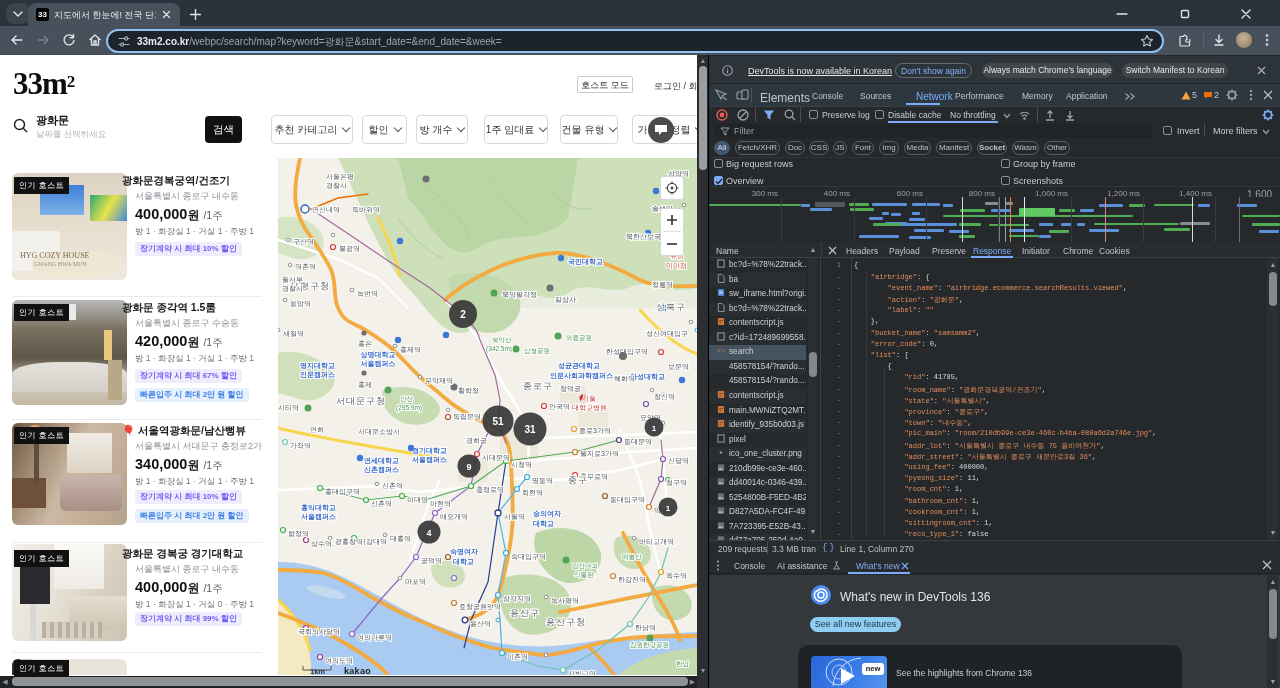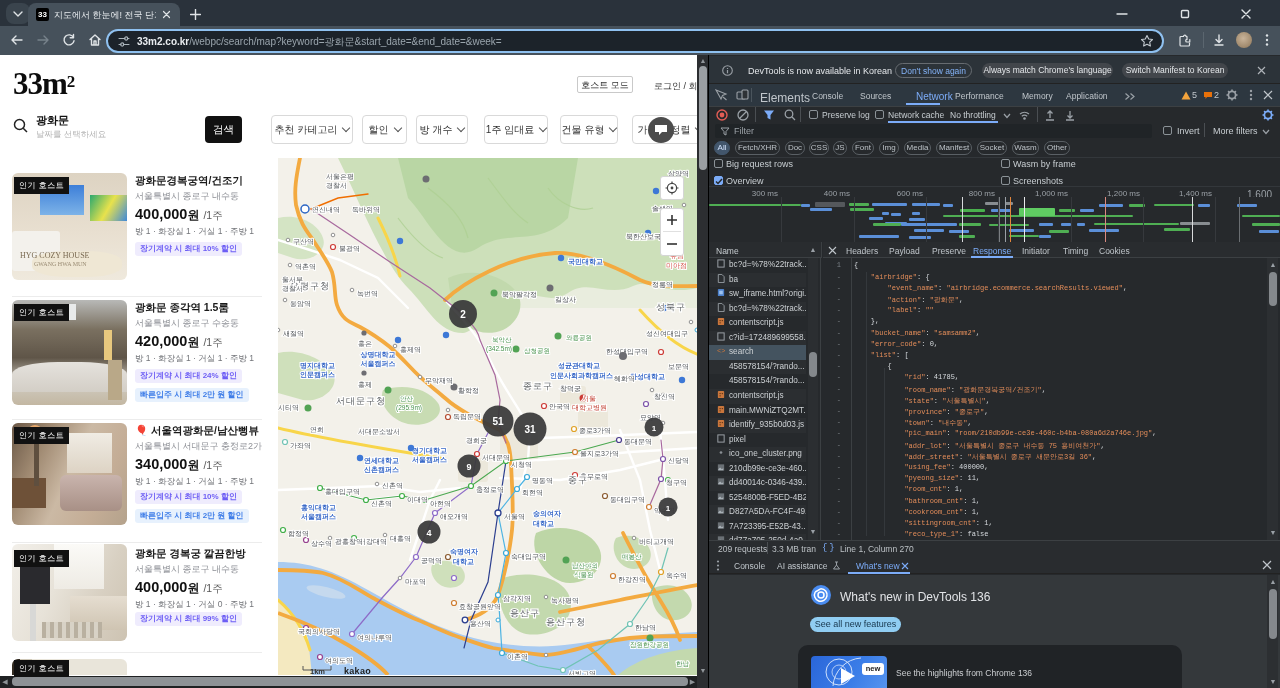--- a/index.html
+++ b/index.html
@@ -4,21 +4,21 @@
 <style>
 html,body{margin:0;padding:0;width:1280px;height:688px;overflow:hidden;background:#fff;font-family:"Liberation Sans",sans-serif;}
 *{box-sizing:border-box;}
 .ab{position:absolute;}
 .ic{stroke:#dfe3e6;stroke-width:1.4;fill:none;stroke-linecap:round;stroke-linejoin:round;}
 .chip{position:absolute;top:141px;height:14px;border:1px solid #5a6065;border-radius:7px;color:#bdc3c8;font-size:8px;line-height:12px;text-align:center;}
 .cb{position:absolute;width:9px;height:9px;border:1.2px solid #8b9297;border-radius:2px;background:transparent;}
 .badge-p{position:absolute;background:#efecfd;color:#6d5ef5;font-size:8px;font-weight:bold;border-radius:3px;padding:3px 5px;line-height:1;}
 .badge-b{position:absolute;background:#e7f1fd;color:#3e7de8;font-size:8px;font-weight:bold;border-radius:3px;padding:3px 5px;line-height:1;}
 .hostb{position:absolute;background:#111;color:#fff;font-size:8px;padding:3px 5px;z-index:3;letter-spacing:0.5px;}
-.ctitle{position:absolute;left:135px;font-size:10.5px;font-weight:bold;color:#1a1a1a;white-space:nowrap;}
+.ctitle{position:absolute;left:122px;font-size:10.5px;font-weight:bold;color:#1a1a1a;white-space:nowrap;}
 .caddr{position:absolute;left:135px;font-size:9px;color:#8e9096;white-space:nowrap;}
 .cprice{position:absolute;left:135px;font-size:14.5px;font-weight:bold;color:#111;white-space:nowrap;}
 .crooms{position:absolute;left:135px;font-size:8.5px;color:#73757a;white-space:nowrap;}
 .sep{position:absolute;left:12px;width:250px;height:1px;background:#ececec;}
 .pill{position:absolute;top:115px;height:29px;border:1px solid #d9d9d9;border-radius:4px;font-size:10px;color:#333;line-height:27px;text-align:center;background:#fff;}
 .pill:after{content:"";display:inline-block;width:5px;height:5px;border-right:1.3px solid #555;border-bottom:1.3px solid #555;transform:rotate(45deg);margin-left:6px;vertical-align:2px;}
 .mlabel{font-size:7px;fill:#4e5256;paint-order:stroke;stroke:#ffffff;stroke-width:2px;font-family:"Liberation Sans",sans-serif;}
 .mblue{font-size:7px;fill:#3b6bc9;paint-order:stroke;stroke:#ffffff;stroke-width:2px;font-weight:bold;font-family:"Liberation Sans",sans-serif;}
 .mdist{font-size:9px;fill:#5c6063;paint-order:stroke;stroke:#ffffff;stroke-width:2.4px;letter-spacing:1px;font-family:"Liberation Sans",sans-serif;}
 .mgr{font-size:6.5px;fill:#49934d;paint-order:stroke;stroke:#ffffff;stroke-width:2px;font-family:"Liberation Sans",sans-serif;}
@@ -133,21 +133,21 @@
 <div class="ab" style="left:12px;top:300px;width:115px;height:105px;border-radius:6px;overflow:hidden;background:linear-gradient(180deg,#b8b9b7 0%,#7a7060 28%,#5f5548 55%,#cfcabf 80%,#c3b7a2 100%);">
  <div class="ab" style="left:28px;top:4px;width:36px;height:16px;background:#e8eaea;"></div>
  <div class="ab" style="left:0;top:62px;width:115px;height:30px;background:linear-gradient(180deg,#e5e2dd,#d3cec6);border-radius:40% 40% 0 0;"></div>
  <div class="ab" style="left:92px;top:30px;width:8px;height:30px;background:#e8c87e;"></div>
  <div class="ab" style="left:96px;top:60px;width:14px;height:40px;background:#b9a888;"></div>
 </div>
 <div class="ctitle" style="top:301px;">광화문 종각역 1.5룸</div>
 <div class="caddr" style="top:317px;">서울특별시 종로구 수송동</div>
 <div class="cprice" style="top:333px;">420,000<span style="font-size:12px;">원</span> <span style="font-weight:normal;font-size:10.5px;color:#555;">/1주</span></div>
 <div class="crooms" style="top:353px;">방 1 · 화장실 1 · 거실 1 · 주방 1</div>
-<div class="badge-p" style="left:135px;top:369px;">장기계약 시 최대 24% 할인</div>
+<div class="badge-p" style="left:135px;top:369px;">장기계약 시 최대 67% 할인</div>
 <div class="badge-b" style="left:135px;top:388px;">빠른입주 시 최대 2만 원 할인</div>
 <div class="sep" style="top:419px;"></div>
 <div class="hostb" style="left:14px;top:427px;">인기 호스트</div>
 <div class="ab" style="left:12px;top:423px;width:115px;height:102px;border-radius:6px;overflow:hidden;background:linear-gradient(115deg,#6b5846 0%,#a08a72 25%,#cbb9a4 50%,#c4ad96 75%,#b4a28c 100%);">
  <div class="ab" style="left:55px;top:10px;width:45px;height:40px;background:linear-gradient(180deg,#f0ece4,#ddd3c4);"></div>
  <div class="ab" style="left:48px;top:52px;width:62px;height:36px;background:linear-gradient(180deg,#c9b4ad,#a89086);border-radius:6px;"></div>
  <div class="ab" style="left:0;top:55px;width:34px;height:30px;background:#6e5138;"></div>
  <div class="ab" style="left:22px;top:8px;width:5px;height:55px;background:#5f4f3f;"></div>
  <div class="ab" style="left:16px;top:2px;width:14px;height:12px;background:#e8a86b;border-radius:50%;"></div>
 </div>
@@ -159,21 +159,21 @@
 <div class="badge-b" style="left:135px;top:509px;">빠른입주 시 최대 2만 원 할인</div>
 <div class="sep" style="top:542px;"></div>
 <div class="hostb" style="left:14px;top:550px;">인기 호스트</div>
 <div class="ab" style="left:12px;top:544px;width:115px;height:97px;border-radius:6px;overflow:hidden;background:linear-gradient(115deg,#f2efe9 0%,#e7e2d8 40%,#d8d0c2 70%,#cdc3b2 100%);">
  <div class="ab" style="left:42px;top:0px;width:50px;height:45px;background:linear-gradient(180deg,#fbfaf7,#eeebe4);"></div>
  <div class="ab" style="left:8px;top:12px;width:30px;height:48px;background:#2a2a2e;"></div>
  <div class="ab" style="left:18px;top:60px;width:6px;height:40px;background:#d8d8d6;"></div>
  <div class="ab" style="left:58px;top:52px;width:57px;height:34px;background:linear-gradient(180deg,#e5ddd0,#cfc4b2);"></div>
  <div class="ab" style="left:30px;top:78px;width:60px;height:16px;background:repeating-linear-gradient(90deg,#b9b0a0 0 4px,#d8d2c6 4px 8px);"></div>
 </div>
-<div class="ctitle" style="top:547px;">광화문 경복궁 깔끔한방</div>
+<div class="ctitle" style="top:547px;">광화문 경복궁 경기대학교</div>
 <div class="caddr" style="top:563px;">서울특별시 종로구 내수동</div>
 <div class="cprice" style="top:579px;">400,000<span style="font-size:12px;">원</span> <span style="font-weight:normal;font-size:10.5px;color:#555;">/1주</span></div>
 <div class="crooms" style="top:599px;">방 1 · 화장실 1 · 거실 0 · 주방 1</div>
 <div class="badge-p" style="left:135px;top:612px;">장기계약 시 최대 99% 할인</div>
 <div class="sep" style="top:652px;"></div>
 <div class="hostb" style="left:14px;top:660px;">인기 호스트</div>
 <div class="ab" style="left:12px;top:659px;width:115px;height:16px;border-radius:6px 6px 0 0;overflow:hidden;background:linear-gradient(90deg,#332c22 0 8px,#cfc8b8 8px 20px,#e9e5da 20px 100%);"></div>
 
 <svg class="ab" style="left:278px;top:158px;" width="419" height="517" viewBox="0 0 419 517">
 <rect x="0" y="0" width="419" height="517" fill="#f3f1ea"></rect>
@@ -519,21 +519,21 @@
 <div class="ab" style="left:688px;top:677px;width:9px;height:10px;color:#8d9296;font-size:7px;text-align:center;line-height:10px;">▶</div>
 
 <div class="ab" style="left:708px;top:55px;width:572px;height:633px;background:#26292c;border-left:1px solid #000;"></div>
 <div class="ab" style="left:709px;top:84px;width:571px;height:22px;background:#2d3740;"></div>
 <div class="ab" style="left:751px;top:88px;width:1px;height:14px;background:#4a545c;"></div>
 <div class="ab" style="left:709px;top:56px;width:571px;height:28px;background:#2c3339;border-bottom:1px solid #222;"></div>
 <svg class="ab" style="left:722px;top:65px;" width="11" height="11">
     <circle cx="5.5" cy="5.5" r="4.8" style="fill:none;stroke:#9aa0a6;stroke-width:1.1"></circle>
     <path d="M5.5 5 V8.2 M5.5 3 V4" style="stroke:#9aa0a6;stroke-width:1.2"></path>
   </svg>
-<div class="ab" style="left:748px;top:66px;font-size:9px;color:#e4e7ea;">DevTools is now available in Korean</div>
+<div class="ab" style="left:748px;top:66px;font-size:9px;color:#e4e7ea;text-decoration:underline;">DevTools is now available in Korean</div>
 <div class="ab" style="left:895px;top:63px;width:77px;height:15px;border:1px solid #676c71;border-radius:8px;color:#84b3f8;font-size:8.5px;text-align:center;line-height:14px;">Don't show again</div>
 <div class="ab" style="left:982px;top:63px;width:131px;height:15px;background:#42464b;border-radius:8px;color:#e4e7ea;font-size:8.5px;text-align:center;line-height:15px;">Always match Chrome's language</div>
 <div class="ab" style="left:1122px;top:63px;width:106px;height:15px;background:#42464b;border-radius:8px;color:#e4e7ea;font-size:8.5px;text-align:center;line-height:15px;">Switch Manifest to Korean</div>
 <svg class="ab" style="left:1257px;top:66px;" width="9" height="9">
     <path d="M1 1 L8 8 M8 1 L1 8" style="stroke:#aeb3b8;stroke-width:1.2"></path>
   </svg>
 
 <svg class="ab" style="left:715px;top:89px;" width="13" height="12">
     <path d="M1 1 L6 10 L7.5 6.5 L11 5 Z" style="fill:none;stroke:#9aa0a6;stroke-width:1.1"></path>
     <path d="M8 8 L11.5 11" style="stroke:#9aa0a6;stroke-width:1.1"></path>
@@ -590,21 +590,21 @@
     <path d="M1 1.5 H11 L7.5 6 V10.5 L4.5 9 V6 Z" fill="#7cacf8"></path>
   </svg>
 <svg class="ab" style="left:784px;top:109px;" width="12" height="12">
     <circle cx="5" cy="5" r="3.8" style="fill:none;stroke:#9aa0a6;stroke-width:1.3"></circle>
     <path d="M8 8 L11 11" style="stroke:#9aa0a6;stroke-width:1.3"></path>
   </svg>
 <div class="ab" style="left:800px;top:107px;width:1px;height:15px;background:#4a4e52;"></div>
 <div class="cb" style="left:809px;top:110px;"></div>
 <div class="ab" style="left:822px;top:110px;font-size:8.5px;color:#c7cdd1;">Preserve log</div>
 <div class="cb" style="left:875px;top:110px;"></div>
-<div class="ab" style="left:888px;top:110px;font-size:8.5px;color:#c7cdd1;">Network cache</div>
+<div class="ab" style="left:888px;top:110px;font-size:8.5px;color:#c7cdd1;">Disable cache</div>
 <div class="ab" style="left:888px;top:121px;width:110px;height:2px;background:#7cacf8;"></div>
 <div class="ab" style="left:950px;top:110px;font-size:8.5px;color:#c7cdd1;">No throttling</div>
 <svg class="ab" style="left:1003px;top:113px;" width="8" height="6">
     <path d="M1 1 L4 4.5 L7 1" style="fill:none;stroke:#9aa0a6;stroke-width:1.2"></path>
   </svg>
 <svg class="ab" style="left:1018px;top:109px;" width="13" height="12">
     <path d="M2 5 A7 7 0 0 1 11 5 M3.8 7.2 A4.5 4.5 0 0 1 9.2 7.2" style="fill:none;stroke:#9aa0a6;stroke-width:1.2"></path>
     <circle cx="6.5" cy="9.5" r="1.3" fill="#9aa0a6"></circle>
   </svg>
 <div class="ab" style="left:1037px;top:107px;width:1px;height:15px;background:#4a4e52;"></div>
@@ -636,28 +636,28 @@
 
 <div class="chip" style="left:714px;width:16px;background:#42566c;border-color:#42566c;color:#d3e3fd;">All</div>
 <div class="chip" style="left:735px;width:45px;">Fetch/XHR</div>
 <div class="chip" style="left:785px;width:20px;">Doc</div>
 <div class="chip" style="left:809px;width:20px;">CSS</div>
 <div class="chip" style="left:833px;width:14px;">JS</div>
 <div class="chip" style="left:852px;width:22px;">Font</div>
 <div class="chip" style="left:879px;width:20px;">Img</div>
 <div class="chip" style="left:904px;width:27px;">Media</div>
 <div class="chip" style="left:936px;width:36px;">Manifest</div>
-<div class="chip" style="left:977px;width:30px;">Socket</div>
+<div class="chip" style="left:977px;width:30px;font-weight:bold;">Socket</div>
 <div class="chip" style="left:1012px;width:27px;">Wasm</div>
 <div class="chip" style="left:1044px;width:26px;">Other</div>
 <div class="ab" style="left:709px;top:157px;width:571px;height:1px;background:#33373b;"></div>
 <div class="cb" style="left:714px;top:159px;"></div>
 <div class="ab" style="left:726px;top:159px;font-size:9px;color:#c7cdd1;">Big request rows</div>
 <div class="cb" style="left:1001px;top:159px;"></div>
-<div class="ab" style="left:1013px;top:159px;font-size:9px;color:#c7cdd1;">Wasm by frame</div>
+<div class="ab" style="left:1013px;top:159px;font-size:9px;color:#c7cdd1;">Group by frame</div>
 <div class="cb" style="left:714px;top:176px;background:#7cacf8;border-color:#7cacf8;"></div>
 <svg class="ab" style="left:715px;top:178px;z-index:2" width="8" height="7">
     <path d="M1 3.5 L3 5.5 L7 1" style="fill:none;stroke:#23282c;stroke-width:1.4"></path>
   </svg>
 <div class="ab" style="left:726px;top:176px;font-size:9px;color:#c7cdd1;">Overview</div>
 <div class="cb" style="left:1001px;top:176px;"></div>
 <div class="ab" style="left:1013px;top:176px;font-size:9px;color:#c7cdd1;">Screenshots</div>
 
 <div class="ab" style="left:709px;top:186px;width:571px;height:1px;background:#33373b;"></div>
 <div class="ab" style="left:738px;top:189px;width:40px;text-align:right;font-size:8px;color:#9aa0a6;">300 ms</div>
@@ -745,21 +745,21 @@
 <div class="ab" style="left:823px;top:242px;width:457px;height:16px;background:#292c2f;border-bottom:1px solid #3c4043;"></div>
 <svg class="ab" style="left:828px;top:246px;" width="9" height="9">
     <path d="M1 1 L8 8 M8 1 L1 8" style="stroke:#c0c6cb;stroke-width:1.1"></path>
   </svg>
 <div class="ab" style="left:846px;top:246px;font-size:8.5px;color:#c0c6cb;">Headers</div>
 <div class="ab" style="left:889px;top:246px;font-size:8.5px;color:#c0c6cb;">Payload</div>
 <div class="ab" style="left:932px;top:246px;font-size:8.5px;color:#c0c6cb;">Preserve</div>
 <div class="ab" style="left:973px;top:246px;font-size:8.5px;color:#7cacf8;">Response</div>
 <div class="ab" style="left:971px;top:256px;width:42px;height:2px;background:#7cacf8;"></div>
 <div class="ab" style="left:1022px;top:246px;font-size:8.5px;color:#c0c6cb;">Initiator</div>
-<div class="ab" style="left:1063px;top:246px;font-size:8.5px;color:#c0c6cb;">Timing</div>
+<div class="ab" style="left:1063px;top:246px;font-size:8.5px;color:#c0c6cb;">Chrome</div>
 <div class="ab" style="left:1099px;top:246px;font-size:8.5px;color:#c0c6cb;">Cookies</div>
 
 <div class="ab" id="rows" style="left:709px;top:258px;width:97px;height:282px;background:#26292c;overflow:hidden;">
     <div class="nrow" style="left: 0px; top: 0px; width: 97px;"><svg class="nico" viewBox="0 0 8 10" width="8" height="10" preserveAspectRatio="xMidYMid meet">
         <rect x="0.5" y="1" width="7" height="8" style="fill:none;stroke:#9aa0a6;stroke-width:1.1"></rect>
       </svg>bc?d=%78%22track...</div>
     <div class="nrow" style="left: 0px; top: 14.55px; width: 97px; background: rgb(43, 46, 49);"><svg class="nico" viewBox="0 0 8 10" width="8" height="10" preserveAspectRatio="xMidYMid meet">
         <path d="M1 0.5 H5 L7.5 3 V9.5 H1 Z" style="fill:none;stroke:#9aa0a6;stroke-width:1"></path>
       </svg>ba</div>
     <div class="nrow" style="left: 0px; top: 29.1px; width: 97px;"><svg class="nico" viewBox="0 0 8 10" width="8" height="10" preserveAspectRatio="xMidYMid meet">

